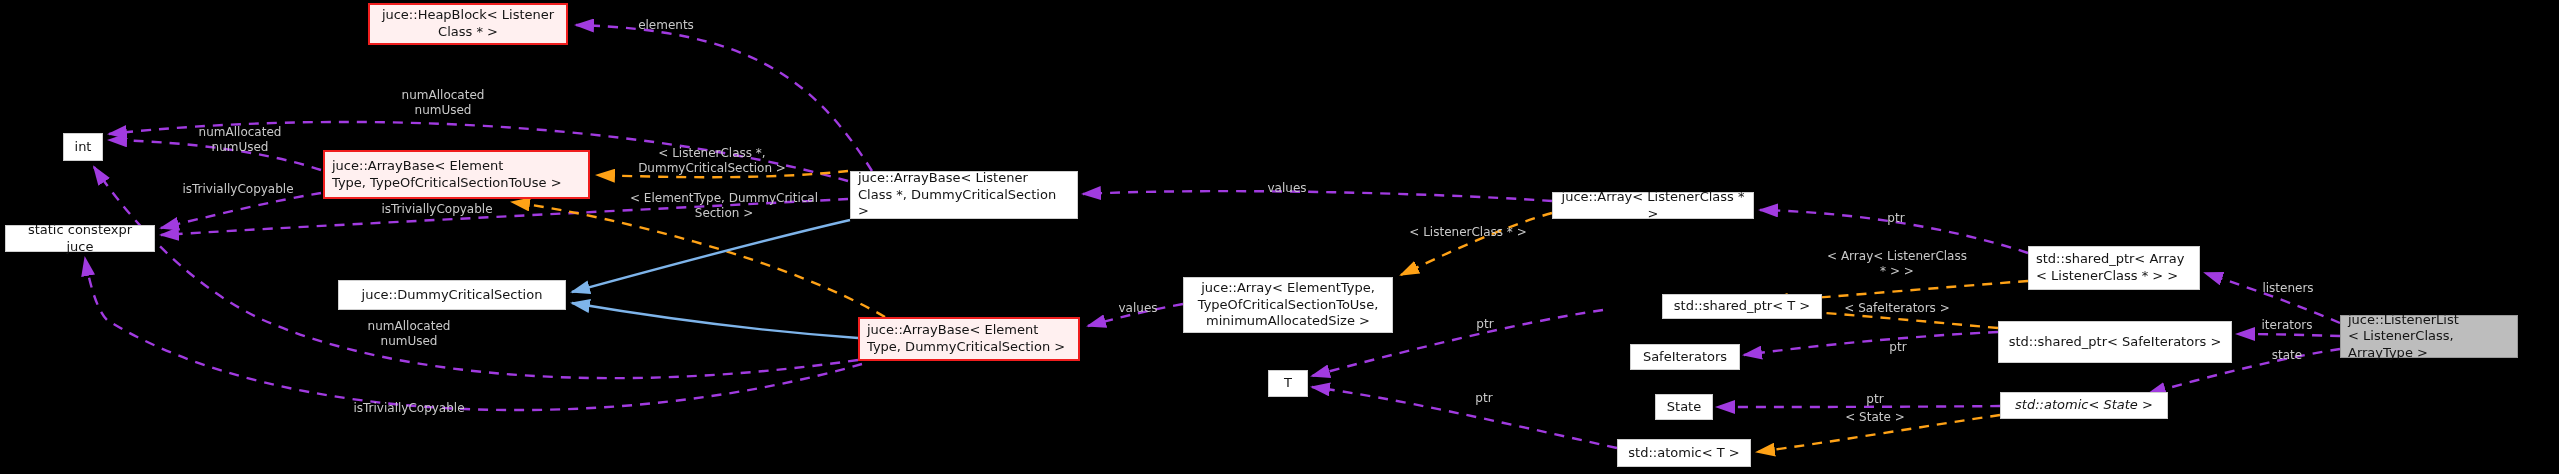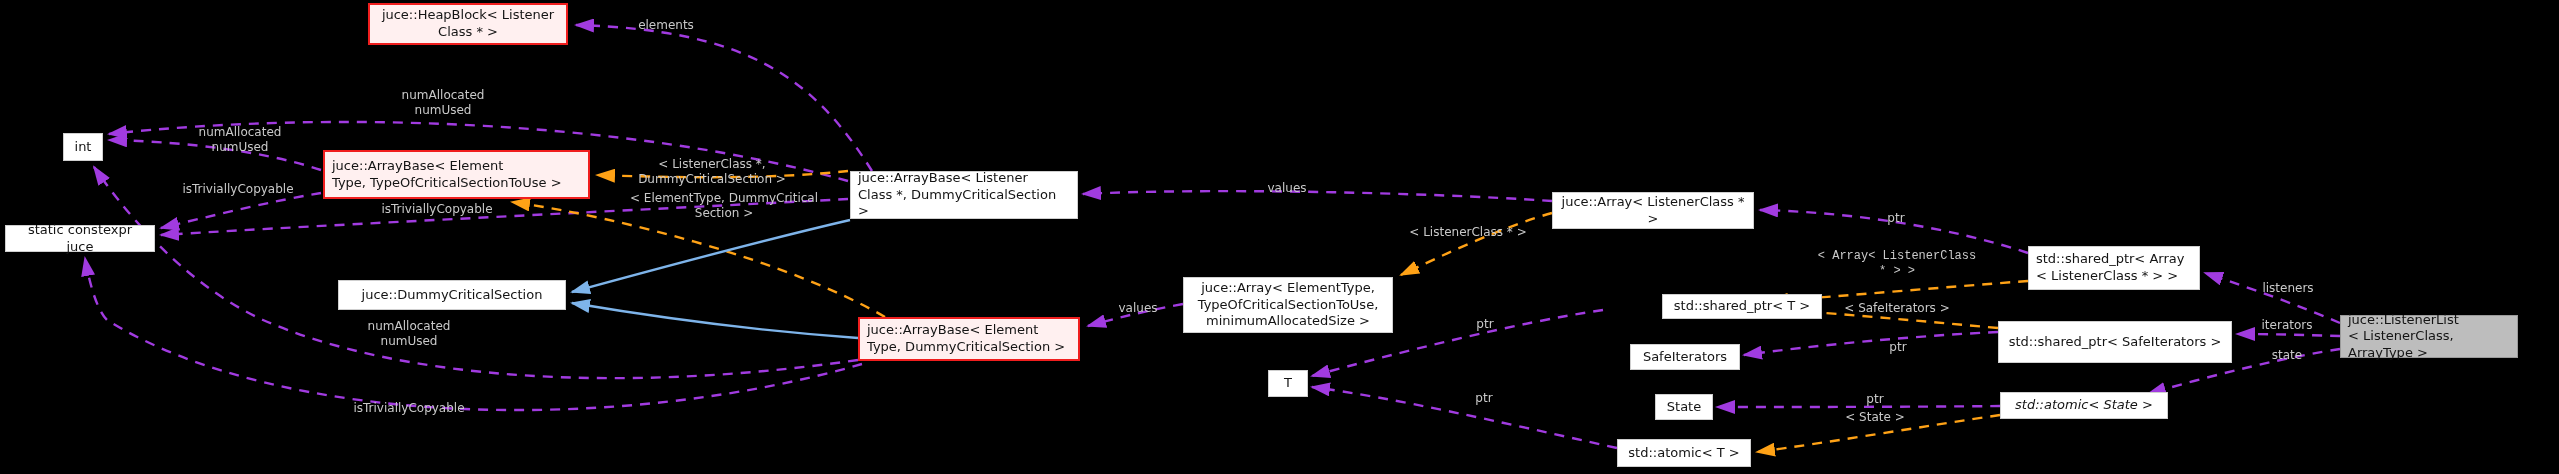--- a/index.html
+++ b/index.html
@@ -89,21 +89,21 @@
 Type, TypeOfCriticalSectionToUse &gt;</div>
       <div class="node" style="left: 5px; top: 225px; width: 150px; height: 27px;">static constexpr juce</div>
       <div class="node" style="left: 338px; top: 280px; width: 228px; height: 30px;">juce::DummyCriticalSection</div>
       <div class="node align-left" style="left: 850px; top: 171px; width: 228px; height: 48px;">juce::ArrayBase&lt; Listener
 Class *, DummyCriticalSection &gt;</div>
       <div class="node red align-left" style="left: 858px; top: 317px; width: 222px; height: 44px;">juce::ArrayBase&lt; Element
 Type, DummyCriticalSection &gt;</div>
       <div class="node" style="left: 1183px; top: 277px; width: 210px; height: 56px;">juce::Array&lt; ElementType,
 TypeOfCriticalSectionToUse,
 minimumAllocatedSize &gt;</div>
-      <div class="node" style="left: 1552px; top: 192px; width: 202px; height: 37px;">juce::Array&lt; ListenerClass * &gt;</div>
+      <div class="node" style="left: 1552px; top: 192px; width: 202px; height: 27px;">juce::Array&lt; ListenerClass * &gt;</div>
       <div class="node align-left" style="left: 2028px; top: 246px; width: 172px; height: 44px;">std::shared_ptr&lt; Array
 &lt; ListenerClass * &gt; &gt;</div>
       <div class="node" style="left: 1662px; top: 294px; width: 160px; height: 25px;">std::shared_ptr&lt; T &gt;</div>
       <div class="node" style="left: 1630px; top: 344px; width: 110px; height: 26px;">SafeIterators</div>
       <div class="node" style="left: 1998px; top: 321px; width: 234px; height: 42px;">std::shared_ptr&lt; SafeIterators &gt;</div>
       <div class="node" style="left: 1268px; top: 370px; width: 40px; height: 27px;">T</div>
       <div class="node" style="left: 1655px; top: 394px; width: 58px; height: 26px;">State</div>
       <div class="node" style="left: 2000px; top: 392px; width: 168px; height: 27px; font-style: italic;">std::atomic&lt; State &gt;</div>
       <div class="node" style="left: 1617px; top: 439px; width: 134px; height: 28px;">std::atomic&lt; T &gt;</div>
       <div class="node main align-left" style="left: 2340px; top: 315px; width: 178px; height: 43px;">juce::ListenerList
@@ -113,29 +113,29 @@
       <div class="edge-label" style="left: 666px; top: 25px;">elements</div>
       <div class="edge-label" style="left: 443px; top: 103px;">numAllocated
 numUsed</div>
       <div class="edge-label" style="left: 240px; top: 140px;">numAllocated
 numUsed</div>
       <div class="edge-label" style="left: 409px; top: 334px;">numAllocated
 numUsed</div>
       <div class="edge-label" style="left: 238px; top: 189px;">isTriviallyCopyable</div>
       <div class="edge-label" style="left: 437px; top: 209px;">isTriviallyCopyable</div>
       <div class="edge-label" style="left: 409px; top: 408px;">isTriviallyCopyable</div>
-      <div class="edge-label" style="left: 712px; top: 161px; margin-top: 11px;">&lt; ListenerClass *,
+      <div class="edge-label" style="left: 712px; top: 161px;">&lt; ListenerClass *,
 DummyCriticalSection &gt;</div>
       <div class="edge-label" style="left: 724px; top: 206px;">&lt; ElementType, DummyCritical
 Section &gt;</div>
       <div class="edge-label" style="left: 1287px; top: 188px;">values</div>
       <div class="edge-label" style="left: 1138px; top: 308px;">values</div>
       <div class="edge-label" style="left: 1468px; top: 232px;">&lt; ListenerClass * &gt;</div>
       <div class="edge-label" style="left: 1896px; top: 218px;">ptr</div>
-      <div class="edge-label" style="left: 1897px; top: 264px; font-family: Liberation Mono, monospace;">&lt; Array&lt; ListenerClass
+      <div class="edge-label" style="left: 1897px; top: 264px;">&lt; Array&lt; ListenerClass
 * &gt; &gt;</div>
       <div class="edge-label" style="left: 1897px; top: 308px;">&lt; SafeIterators &gt;</div>
       <div class="edge-label" style="left: 1898px; top: 347px;">ptr</div>
       <div class="edge-label" style="left: 1485px; top: 324px;">ptr</div>
       <div class="edge-label" style="left: 1484px; top: 398px;">ptr</div>
       <div class="edge-label" style="left: 1875px; top: 399px;">ptr</div>
       <div class="edge-label" style="left: 1875px; top: 417px;">&lt; State &gt;</div>
       <div class="edge-label" style="left: 2288px; top: 288px;">listeners</div>
       <div class="edge-label" style="left: 2287px; top: 325px; text-align: center;">iterators</div>
       <div class="edge-label" style="left: 2287px; top: 355px;">state</div>

